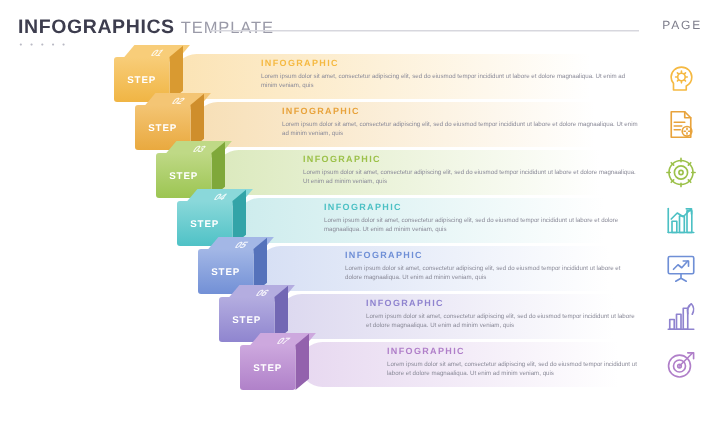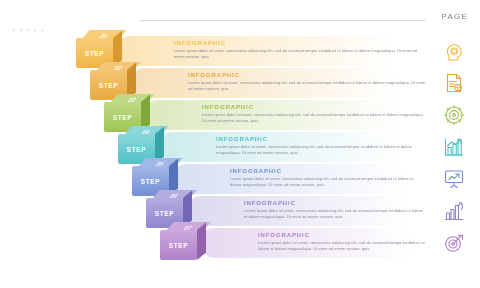--- a/index.html
+++ b/index.html
@@ -76,20 +76,24 @@
     color:#ffffff;font-size:6px;font-weight:bold;
     display:flex;align-items:center;justify-content:center;
     opacity:.85;
     transform:skewX(-40deg);
   }
 </style>
 </head>
 <body>
 
 <div class="header">
+  <div class="brand">
+    <span>INFOGRAPHICS</span>
+    <span class="light">TEMPLATE</span>
+  </div>
   <div class="dots">• • • • •</div>
   <div class="rule"></div>
   <div class="page-label">PAGE</div>
 </div>
 
 <div class="rows" id="rows">
     <div class="row" style="left: 0px; top: 6px; width: 480px;">
       <div class="pill" style="left: 116px; width: 356px; background: linear-gradient(90deg, rgb(251, 227, 180) 0%, rgb(255, 255, 255) 78%);">
         <div class="pill-title" style="color: rgb(245, 185, 66);">INFOGRAPHIC</div>
         <div class="pill-body">Lorem ipsum dolor sit amet, consectetur adipiscing elit, sed do eiusmod tempor incididunt ut labore et dolore magnaaliqua. Ut enim ad minim veniam, quis</div>

